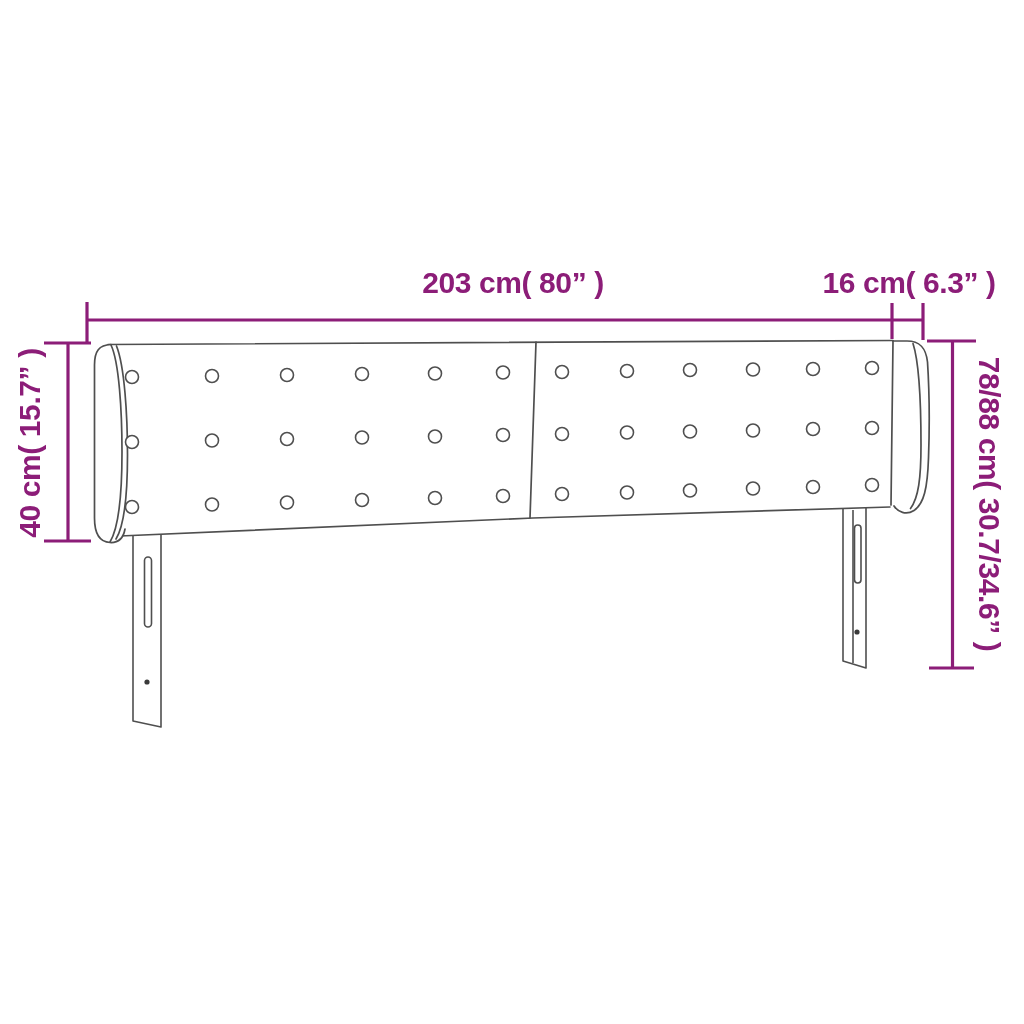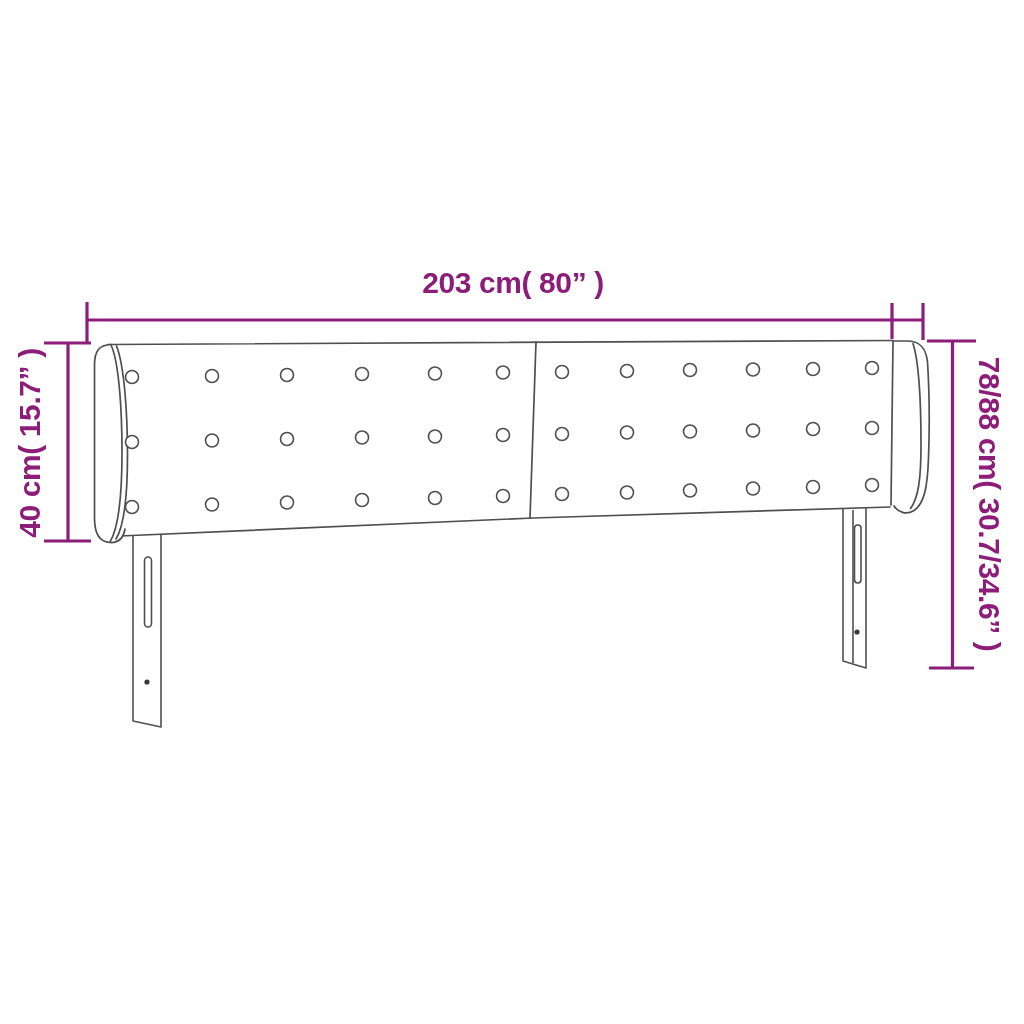--- a/index.html
+++ b/index.html
@@ -113,18 +113,19 @@
       <line x1="44" y1="541" x2="91" y2="541"></line>
 
       <line x1="952.5" y1="341" x2="952.5" y2="668"></line>
       <line x1="927" y1="341" x2="976" y2="341"></line>
       <line x1="929" y1="668" x2="974" y2="668"></line>
     </g>
   </svg>
 
   <div class="dim-label" style="left:513px;top:283px;">203 cm( 80” )</div>
 
+  <div class="dim-label" style="left:909px;top:283px;">16 cm( 6.3” )</div>
 
   <div class="dim-label rot-left" style="left:30px;top:443px;">40 cm( 15.7” )</div>
 
   <div class="dim-label rot-right" style="left:989px;top:504px;">78/88 cm( 30.7/34.6” )</div>
 
 </div>
 
 </body></html>

